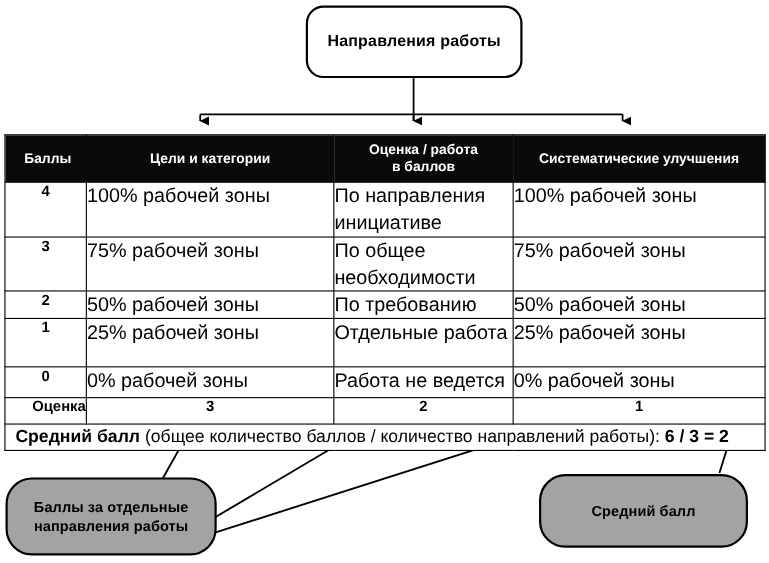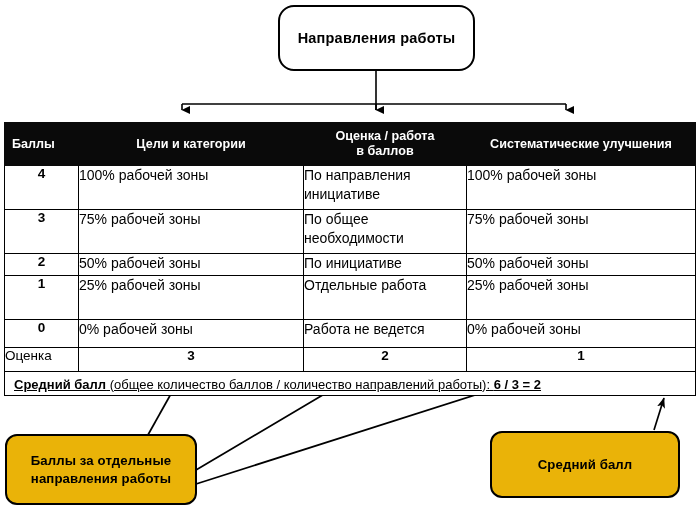--- a/index.html
+++ b/index.html
@@ -63,67 +63,68 @@
     color: #ffffff;
     border: 1.5px solid #0a0a0a;
     font-size: 12.6px;
     font-weight: bold;
     text-align: center;
     vertical-align: middle;
     height: 43px;
     line-height: 1.18;
     padding: 0 4px;
   }
-  .matrix thead th.th-score { text-align: left; padding-left: 7px; }
+  .matrix thead th.th-score { text-align: left; padding-left: 17px; }
 
   .col-score  { width: 74px; }
   .col-goals  { width: 225px; }
   .col-kaizen { width: 163px; }
   .col-sys    { width: 229px; }
 
   .cell-score {
     text-align: center;
     font-weight: bold;
     font-size: 13.5px;
     padding-top: 6px;
   }
   .cell-text {
-    font-size: 14px;
+    font-size: 18px;
     line-height: 1.35;
     padding: 5px 0 5px 8px;
     text-align: left;
   }
   .r-tall   td { height: 44px; }
   .r-short  td { height: 22px; }
   .r-zero   td { height: 28px; }
 
   .row-rating td { height: 24px; }
   .rating-label {
-    font-weight: normal; font-size: 13.5px;
+    font-weight: bold; font-size: 13.5px;
     padding-left: 7px;
+    text-align: right;
   }
   .rating-val {
     text-align: center; font-weight: bold; font-size: 13.5px;
     padding-top: 2px;
   }
 
   .row-average td {
     height: 24px;
     padding: 0 0 0 9px;
     vertical-align: middle;
   }
-  .avg-line { font-size: 13px; white-space: nowrap; text-decoration: underline; }
+  .avg-line { font-size: 16px; white-space: nowrap; }
   .avg-line .b { font-weight: bold; }
 
   
   .callout {
     position: absolute;
     border: 2px solid #000;
-    border-radius: 12px;
-    background: #eab308;
+    border-radius: 24px;
+    background: #a3a3a3;
     display: flex; align-items: center; justify-content: center;
     text-align: center;
     z-index: 3;
   }
   .callout .c-label {
     font-size: 13.2px;
     font-weight: bold;
     line-height: 1.32;
     letter-spacing: 0.1px;
   }
@@ -195,21 +196,21 @@
       </tr>
       <tr class="r-tall">
         <td class="cell-score">3</td>
         <td class="cell-text">75% рабочей зоны</td>
         <td class="cell-text">По общее необходимости</td>
         <td class="cell-text">75% рабочей зоны</td>
       </tr>
       <tr class="r-short">
         <td class="cell-score">2</td>
         <td class="cell-text">50% рабочей зоны</td>
-        <td class="cell-text">По инициативе</td>
+        <td class="cell-text">По требованию</td>
         <td class="cell-text">50% рабочей зоны</td>
       </tr>
       <tr class="r-tall">
         <td class="cell-score">1</td>
         <td class="cell-text">25% рабочей зоны</td>
         <td class="cell-text">Отдельные работа</td>
         <td class="cell-text">25% рабочей зоны</td>
       </tr>
       <tr class="r-zero">
         <td class="cell-score">0</td>

